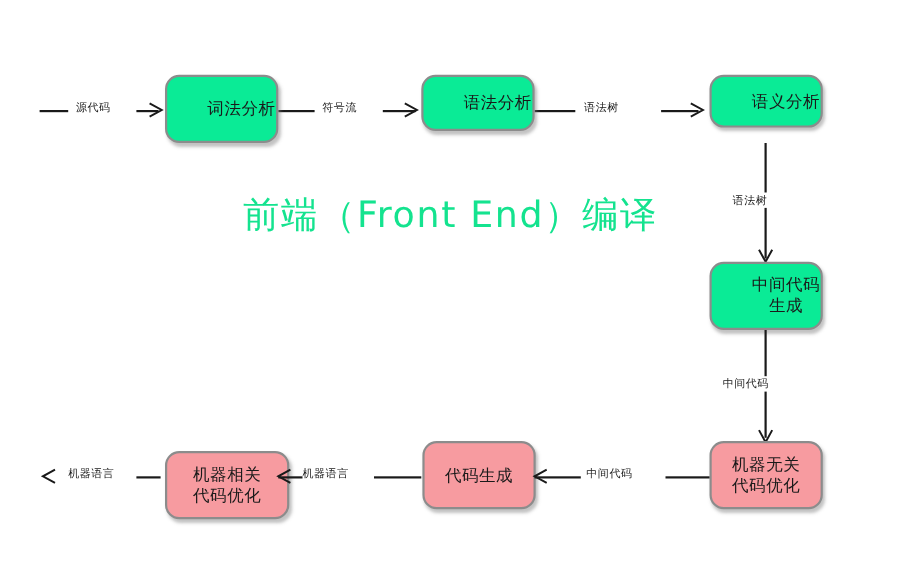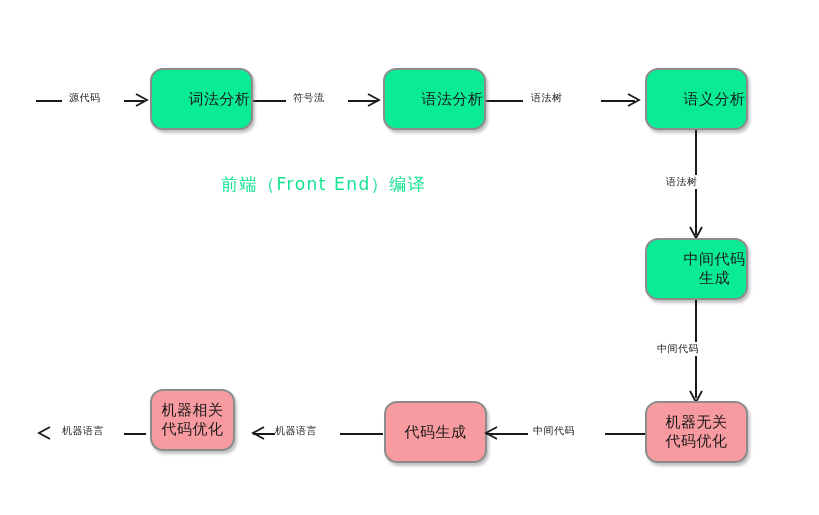--- a/index.html
+++ b/index.html
@@ -74,21 +74,21 @@
     color: #1a1a1a;
     white-space: nowrap;
     font-family: "DejaVu Sans", sans-serif;
     letter-spacing: 0.5px;
     user-select: none;
   }
 
   
   .caption {
     position: absolute;
-    font-size: 17px;
+    font-size: 33px;
     white-space: nowrap;
     font-family: "DejaVu Sans", sans-serif;
     letter-spacing: 1.5px;
     user-select: none;
   }
   .caption.front {
     color: #14e38f;
   }
   .caption.back {
     color: #f9a8ad;
@@ -125,25 +125,25 @@
   <div class="arrow" style="left:626px; top:92px;">
     <svg width="18" height="16" viewBox="0 0 18 16">
         <polyline points="2,2 13,8 2,14" fill="none" stroke="#1a1a1a" stroke-width="1.8"></polyline>
       </svg>
   </div>
 
   <div class="node green" style="left:150px; top:68px; width:103px; height:62px;">
     <span class="lbl">词法分析</span>
   </div>
 
-  <div class="node green" style="left:383px; top:68px; width:103px; height:62px;">
+  <div class="node green" style="left:383px; top:68px; width:103px; height:51px;">
     <span class="lbl">语法分析</span>
   </div>
 
-  <div class="node green" style="left:645px; top:68px; width:103px; height:62px;">
+  <div class="node green" style="left:645px; top:68px; width:103px; height:48px;">
     <span class="lbl">语义分析</span>
   </div>
 
   <div class="caption front" style="left:221px; top:173px;">前端（Front End）编译</div>
 
   <div class="vline" style="left:695px; top:130px; height:105px;"></div>
   <div class="edge-label" style="left:663px; top:175px; background:#ffffff; padding:0 3px;">语法树</div>
   <div class="arrow" style="left:688px; top:224px;">
     <svg width="16" height="18" viewBox="0 0 16 18">
         <polyline points="2,3 8,14 14,3" fill="none" stroke="#1a1a1a" stroke-width="1.8"></polyline>
@@ -166,21 +166,21 @@
 
   <div class="node pink" style="left:645px; top:401px; width:103px; height:62px;">
     <span class="lbl">机器无关
 代码优化</span>
   </div>
 
   <div class="node pink" style="left:384px; top:401px; width:103px; height:62px;">
     <span class="lbl">代码生成</span>
   </div>
 
-  <div class="node pink" style="left:150px; top:389px; width:85px; height:62px;">
+  <div class="node pink" style="left:150px; top:410px; width:113px; height:62px;">
     <span class="lbl">机器相关
 代码优化</span>
   </div>
 
   <div class="hline" style="left:605px; top:433px; width:40px;"></div>
   <div class="edge-label" style="left:533px; top:424px;">中间代码</div>
   <div class="hline" style="left:486px; top:433px; width:42px;"></div>
   <div class="arrow" style="left:481px; top:425px;">
     <svg width="18" height="16" viewBox="0 0 18 16">
         <polyline points="16,2 5,8 16,14" fill="none" stroke="#1a1a1a" stroke-width="1.8"></polyline>

